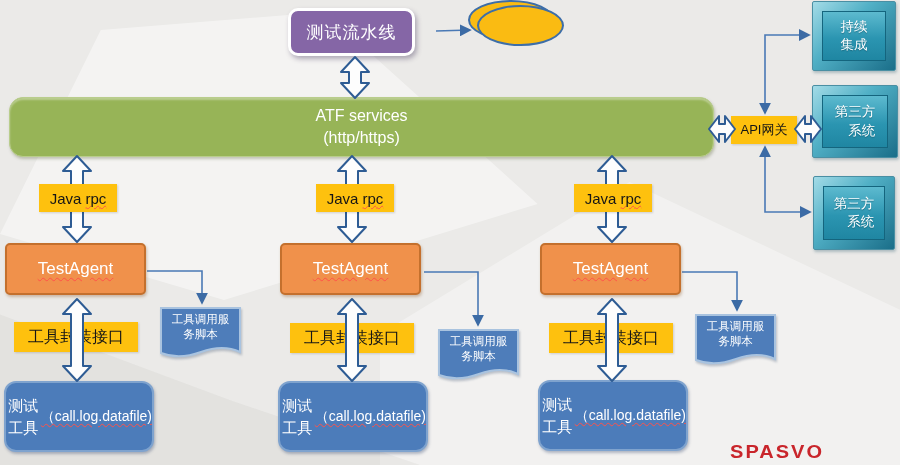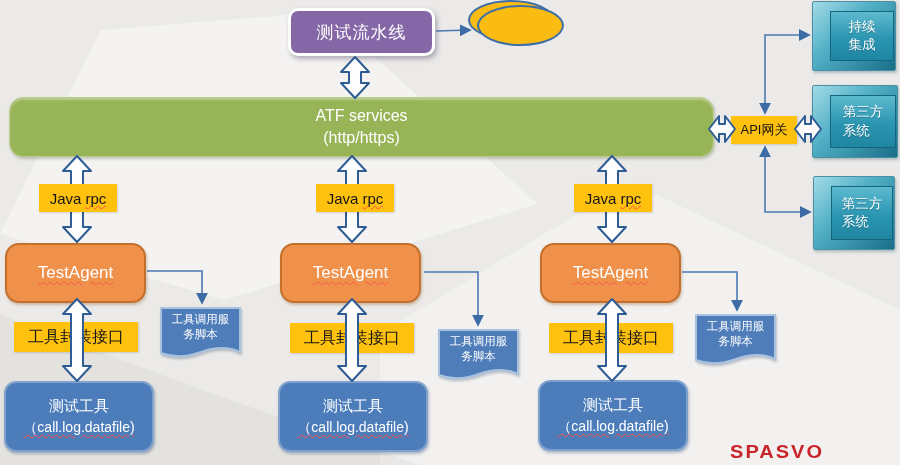--- a/index.html
+++ b/index.html
@@ -16,21 +16,21 @@
   .facet-3 { left:0; top:250px; width:420px; height:215px; background:rgba(160,158,152,.10);
              clip-path:polygon(0 30%, 55% 70%, 100% 100%, 0 100%); }
 
   svg.layer { position:absolute; left:0; top:0; width:900px; height:465px; pointer-events:none; }
   .z1 { z-index:1; } .z3 { z-index:3; } .z4 { z-index:4; }
 
   .node { position:absolute; display:flex; align-items:center; justify-content:center;
           text-align:center; z-index:2; }
 
   
-  .pipeline { left:288px; top:8px; width:147px; height:48px; background:#8566a6;
+  .pipeline { left:288px; top:8px; width:127px; height:48px; background:#8566a6;
               border:3px solid #ffffff; border-radius:10px;
               box-shadow:2px 3px 5px rgba(90,80,110,.45);
               color:#fff; font-size:17px; letter-spacing:1px; }
 
   
   .ellipse { position:absolute; background:#fabb12; border:2px solid #3d6ea8; border-radius:50%;
              z-index:2; }
   .e-back  { left:468px; top:0;    width:86px; height:40px; }
   .e-mid   { left:477px; top:5px;  width:87px; height:41px; }
   .e-front { left:488px; top:10px; width:88px; height:42px; display:flex; align-items:center;
@@ -44,50 +44,50 @@
 
   
   .ylabel { background:#fec10e; color:#161616; box-shadow:1px 1px 2px rgba(0,0,0,.15); }
   .rpc   { width:78px;  height:28px; font-size:15px; z-index:4;text-align:center; }
   .rpc-1 { left:39px;  top:184px; }  .rpc-2 { left:316px; top:184px; }  .rpc-3 { left:574px; top:184px; }
   .wrapper { width:124px; height:30px; font-size:16px; z-index:3; }
   .wrap-1 { left:14px;  top:322px; }  .wrap-2 { left:290px; top:323px; }  .wrap-3 { left:549px; top:323px; }
   .apigw { left:731px; top:116px; width:66px; height:28px; font-size:13px; z-index:2; }
 
   
-  .agent { width:141px; height:60px; background:#f0914b; border:2px solid #c4702d;
-           border-radius:14px; box-shadow:1px 2px 3px rgba(140,90,40,.35);
+  .agent { width:141px; height:52px; background:#f0914b; border:2px solid #c4702d;
+           border-radius:5px; box-shadow:1px 2px 3px rgba(140,90,40,.35);
            color:#fff; font-size:17px; }
   .agent span { text-decoration:underline wavy #ff5149; text-decoration-thickness:1px; text-underline-offset:3px; }
   .agent-1 { left:5px;  top:243px; }  .agent-2 { left:280px; top:243px; }  .agent-3 { left:540px; top:243px; }
 
   
   .tool { width:150px; height:71px; background:#4c7cba; border:2px solid #7fa3ce;
           border-radius:12px; box-shadow:1px 2px 3px rgba(50,70,110,.35);
-          color:#fff; flex-direction:column; line-height:1.45; }
+          color:#fff; flex-direction:row; line-height:1.45; }
   .tool .t1 { font-size:15px; }
   .tool .t2 { font-size:14px; text-decoration:underline wavy #ff5149; text-decoration-thickness:1px;
               text-underline-offset:2px; border-bottom:0; }
   .tool-1 { left:4px;  top:381px; }  .tool-2 { left:278px; top:381px; }  .tool-3 { left:538px; top:380px; }
 
   
   .doc { position:absolute; width:83px; height:60px; z-index:2; }
   .doc svg { position:absolute; left:0; top:0; filter:drop-shadow(1px 2px 1px rgba(60,80,110,.3)); }
   .doc .doc-label { position:absolute; left:0; top:6px; width:83px; text-align:center; color:#fff;
                     font-size:11.5px; line-height:1.3; white-space:pre-line; }
   .doc-1 { left:159px; top:306px; }  .doc-2 { left:437px; top:328px; }  .doc-3 { left:694px; top:313px; }
 
   
   .bevel { position:absolute; z-index:2; padding:9px;
            background:linear-gradient(135deg,#a3dbe7 0%,#51b0c6 40%,#1a6e89 100%);
            border:1px solid #4a8fa3; border-radius:2px; box-shadow:1px 2px 3px rgba(30,80,100,.3); }
   .bevel .inner { width:100%; height:100%; display:flex; align-items:center; justify-content:center;
                   background:linear-gradient(180deg,#5dbacf 0%,#2b95b1 55%,#1f86a2 100%);
                   border:1px solid #14657e; color:#fff; font-size:13.5px; line-height:1.35;
-                  text-align:left; white-space:pre-line; text-shadow:0 1px 1px rgba(0,50,65,.4);margin-left:8px; }
+                  text-align:right; white-space:pre-line; text-shadow:0 1px 1px rgba(0,50,65,.4); }
   .sys-1 { left:812px; top:1px;   width:84px; height:70px; }
   .sys-2 { left:812px; top:85px;  width:86px; height:73px; }
   .sys-3 { left:813px; top:176px; width:82px; height:74px; }
 
   
   .logo { left:727px; top:440px; width:100px; height:22px; z-index:2;
           color:#c9252b; font-size:20px; font-weight:bold; letter-spacing:2px;
           font-stretch:condensed; transform:scaleY(.95); }
 </style>
 </head>

